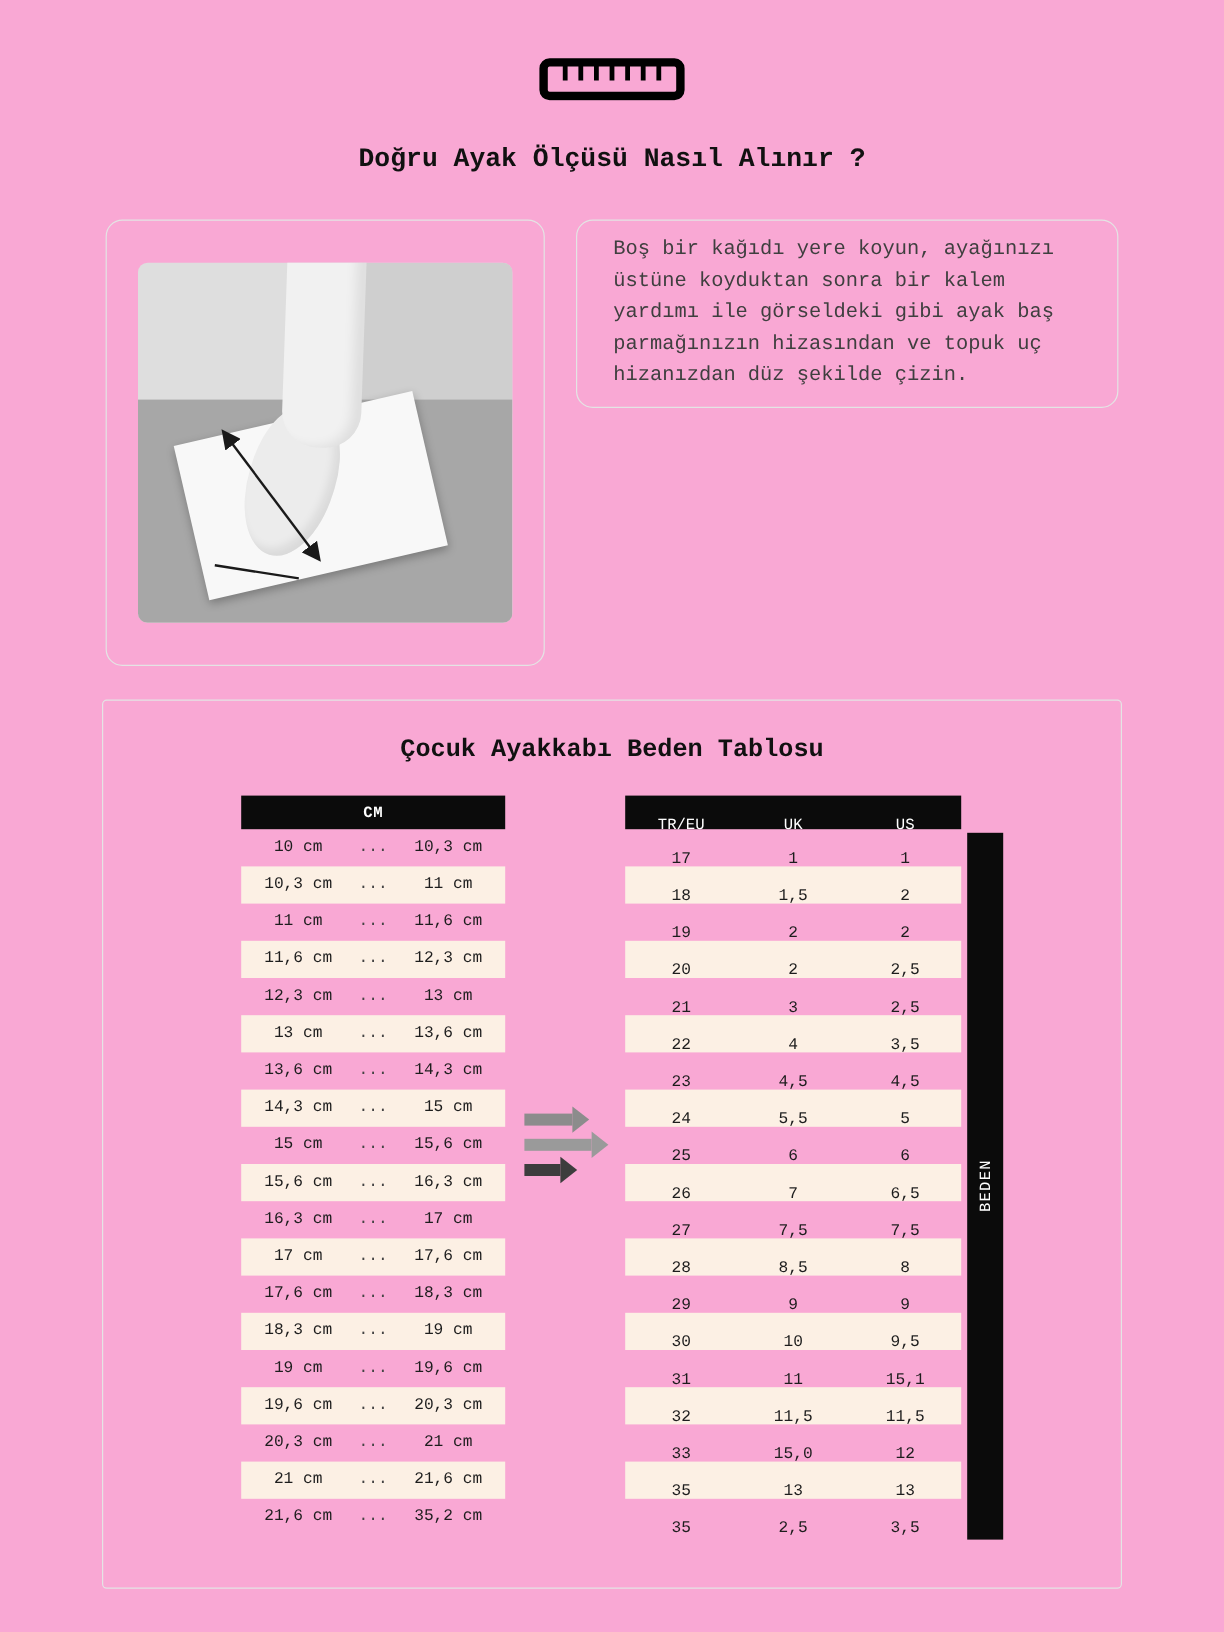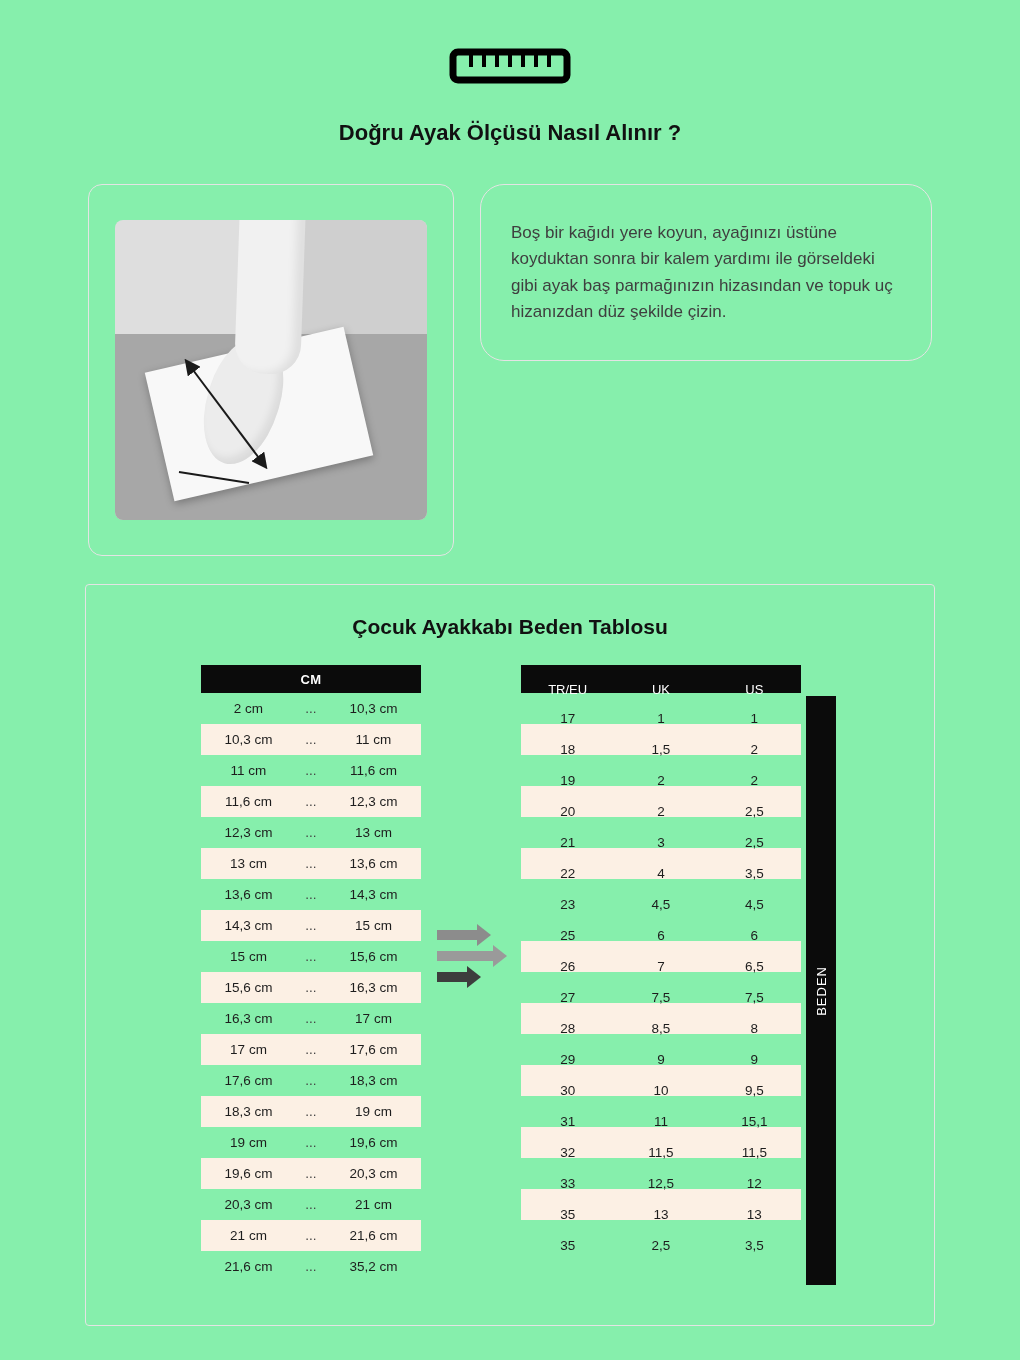--- a/index.html
+++ b/index.html
@@ -2,21 +2,21 @@
 <html style="--row-alt: #fcf0e4; --thead-bg: #0b0b0b;"><head>
 <meta charset="utf-8">
 <style>
   :root{
     --row-alt:#fcf0e4;
     --thead-bg:#0b0b0b;
   }
   *{box-sizing:border-box;}
   html,body{margin:0;padding:0;background:#fff;}
   body{font-family:"Liberation Sans", sans-serif;color:#1c1c1c;}
-  .page{width:1020px;height:1360px;margin:0 auto;background:#86efac;overflow:hidden;position:relative;}
+  .page{width:1020px;height:1360px;margin:0 auto;background:#f9a8d4;overflow:hidden;position:relative;font-family:Liberation Mono, monospace;}
 
   
   .ruler-wrap{display:flex;justify-content:center;padding-top:48px;}
   .page-title{text-align:center;font-size:22px;font-weight:bold;color:#111;margin:36px 0 0;}
 
   
   .howto{display:flex;gap:26px;margin:38px 88px 0;}
   .photo-card{width:366px;height:372px;border:1px solid #e4e4e4;border-radius:14px;
               display:flex;align-items:center;justify-content:center;flex:0 0 auto;}
   .photo{width:312px;height:300px;border-radius:8px;overflow:hidden;position:relative;background:#dedede;}
@@ -24,21 +24,21 @@
   .photo .floor{position:absolute;left:0;right:0;bottom:0;height:62%;background:#a7a7a7;}
   .photo .paper{position:absolute;left:42px;top:128px;width:204px;height:132px;background:#f8f8f8;
                 transform:rotate(-13deg);box-shadow:0 3px 8px rgba(0,0,0,.28);}
   .photo .sock-leg{position:absolute;left:122px;top:-14px;width:66px;height:168px;background:#f1f1f1;
                    border-radius:0 0 30px 30px;transform:rotate(2deg);box-shadow:inset -8px 0 10px rgba(0,0,0,.08);}
   .photo .sock-foot{position:absolute;left:92px;top:118px;width:72px;height:128px;background:#ececec;
                     border-radius:46% 46% 50% 50%;transform:rotate(17deg);box-shadow:inset -6px -4px 8px rgba(0,0,0,.08);}
   .photo svg.measure{position:absolute;left:0;top:0;}
 
   .info-col{display:flex;flex-direction:column;gap:17px;flex:1;}
-  .info-card{border:1px solid #e4e4e4;border-radius:24px;height:177px;padding:18px 30px;
+  .info-card{border:1px solid #e4e4e4;border-radius:14px;height:157px;padding:18px 30px;
              display:flex;align-items:center;font-size:17px;line-height:1.55;color:#3f3f3f;}
 
   
   .chart-card{margin:28px 85px 0;width:850px;border:1px solid #e4e4e4;border-radius:4px;padding:30px 0 40px;}
   .chart-title{text-align:center;font-size:21px;font-weight:bold;color:#111;margin:0 0 26px;}
 
   .tables{display:flex;margin-left:115px;align-items:flex-start;}
   .thead{background:var(--thead-bg);color:#fff;height:28px;display:flex;align-items:center;font-size:13px;}
   .trow{height:31px;display:flex;align-items:center;font-size:13.5px;color:#1d1d1d;}
   .trow.alt{background:var(--row-alt);}
@@ -119,21 +119,21 @@
 
   <div class="chart-card">
     <h2 class="chart-title">Çocuk Ayakkabı Beden Tablosu</h2>
 
     <div class="tables">
 
       <div class="cm-table">
         <div class="thead">CM</div>
         <div>
             <div class="trow">
-              <span class="c from">2 cm</span>
+              <span class="c from">10 cm</span>
               <span class="c sep">...</span>
               <span class="c to">10,3 cm</span>
             </div>
             <div class="trow alt">
               <span class="c from">10,3 cm</span>
               <span class="c sep">...</span>
               <span class="c to">11 cm</span>
             </div>
             <div class="trow">
               <span class="c from">11 cm</span>
@@ -264,20 +264,25 @@
             <div class="trow alt">
               <span class="c">22</span>
               <span class="c">4</span>
               <span class="c">3,5</span>
             </div>
             <div class="trow">
               <span class="c">23</span>
               <span class="c">4,5</span>
               <span class="c">4,5</span>
             </div>
+            <div class="trow alt">
+              <span class="c">24</span>
+              <span class="c">5,5</span>
+              <span class="c">5</span>
+            </div>
             <div class="trow">
               <span class="c">25</span>
               <span class="c">6</span>
               <span class="c">6</span>
             </div>
             <div class="trow alt">
               <span class="c">26</span>
               <span class="c">7</span>
               <span class="c">6,5</span>
             </div>
@@ -306,21 +311,21 @@
               <span class="c">11</span>
               <span class="c">15,1</span>
             </div>
             <div class="trow alt">
               <span class="c">32</span>
               <span class="c">11,5</span>
               <span class="c">11,5</span>
             </div>
             <div class="trow">
               <span class="c">33</span>
-              <span class="c">12,5</span>
+              <span class="c">15,0</span>
               <span class="c">12</span>
             </div>
             <div class="trow alt">
               <span class="c">35</span>
               <span class="c">13</span>
               <span class="c">13</span>
             </div>
             <div class="trow">
               <span class="c">35</span>
               <span class="c">2,5</span>

